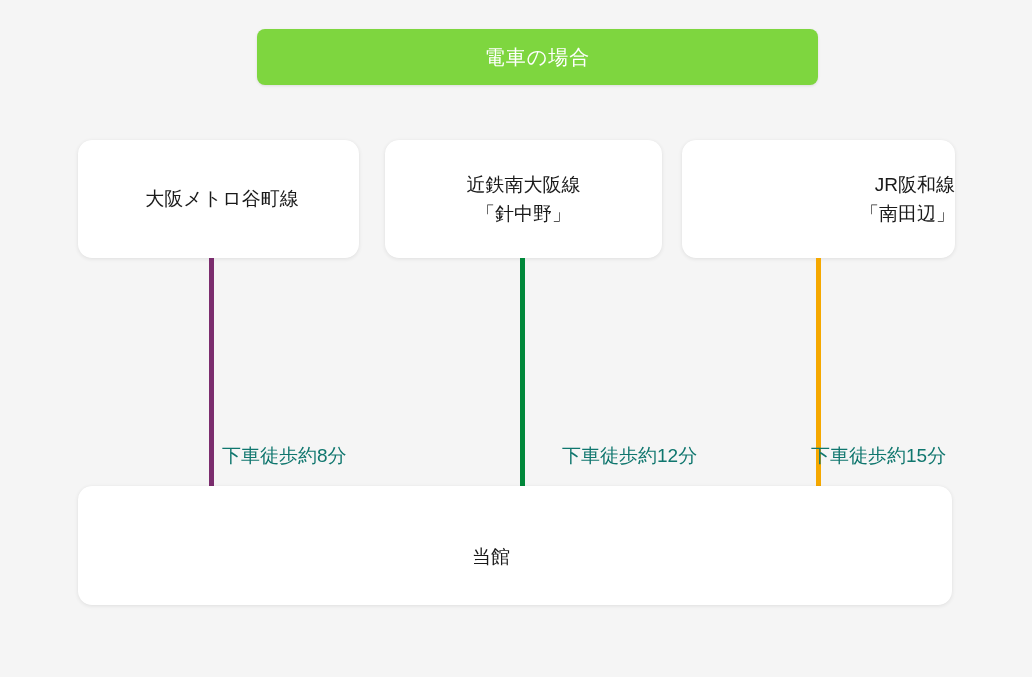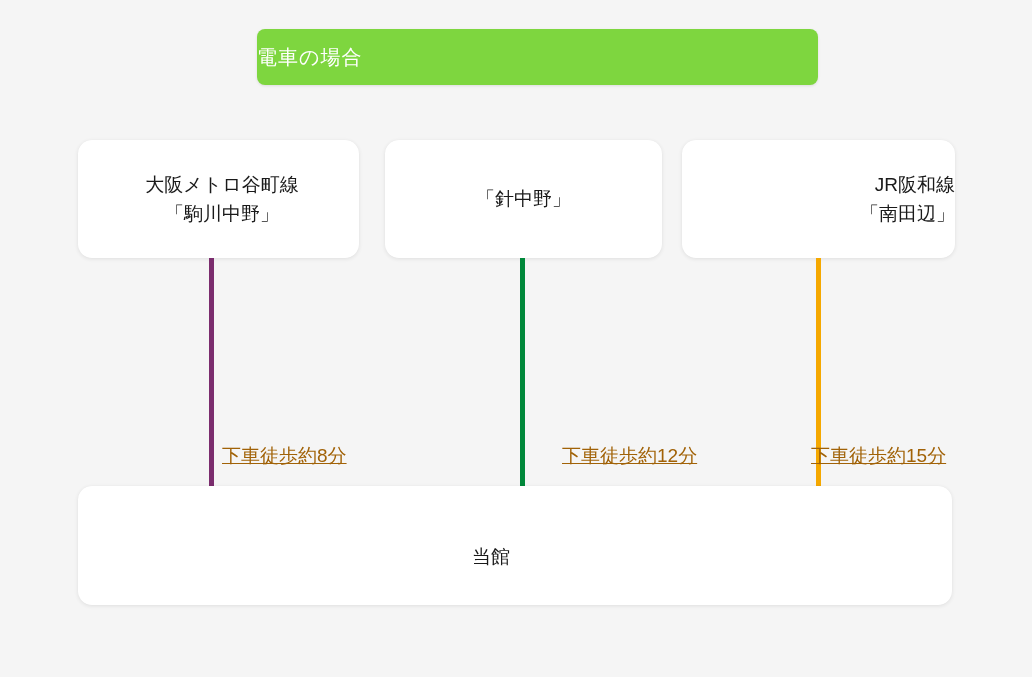--- a/index.html
+++ b/index.html
@@ -25,21 +25,21 @@
     position: absolute;
     left: 257px;
     top: 29px;
     width: 561px;
     height: 56px;
     background: #7ed63f;
     border-radius: 8px;
     box-shadow: 0 1px 3px rgba(0, 0, 0, 0.10);
     display: flex;
     align-items: center;
-    justify-content: flex-start;
+    justify-content: center;
   }
   .header-banner-title {
     color: #ffffff;
     font-size: 20px;
     letter-spacing: 1px;
     line-height: 1;
   }
 
   
   .station-card {
@@ -75,24 +75,23 @@
   }
   .connector.conn-0 { left: 209px; background: #7b2d6e; }
   .connector.conn-1 { left: 520px; background: #00883a; }
   .connector.conn-2 { left: 816px; background: #f5a800; }
 
   
   .walk-label {
     position: absolute;
     top: 446px;
     font-size: 19px;
-    color: #a16207;
+    color: #0f766e;
     white-space: nowrap;
     line-height: 1;
-    text-decoration: underline;
   }
   .walk-label.walk-0 { left: 222px; }
   .walk-label.walk-1 { left: 562px; }
   .walk-label.walk-2 { left: 811px; }
 
   
   .destination-card {
     position: absolute;
     left: 78px;
     top: 486px;
@@ -118,24 +117,24 @@
 <body>
 
 <div class="diagram">
 
   <div class="header-banner">
     <span class="header-banner-title">電車の場合</span>
   </div>
 
   <div class="station-card card-0">
     <span class="station-line-name">大阪メトロ谷町線</span>
-    <span class="station-stop-name">「駒川中野」</span>
   </div>
 
   <div class="station-card card-1">
+    <span class="station-line-name">近鉄南大阪線</span>
     <span class="station-stop-name">「針中野」</span>
   </div>
 
   <div class="station-card card-2">
     <span class="station-line-name">JR阪和線</span>
     <span class="station-stop-name">「南田辺」</span>
   </div>
 
   <div class="connector conn-0"></div>
   <div class="connector conn-1"></div>

